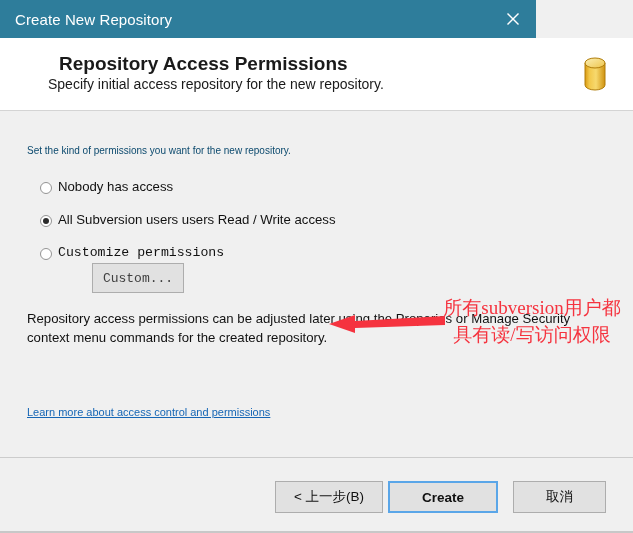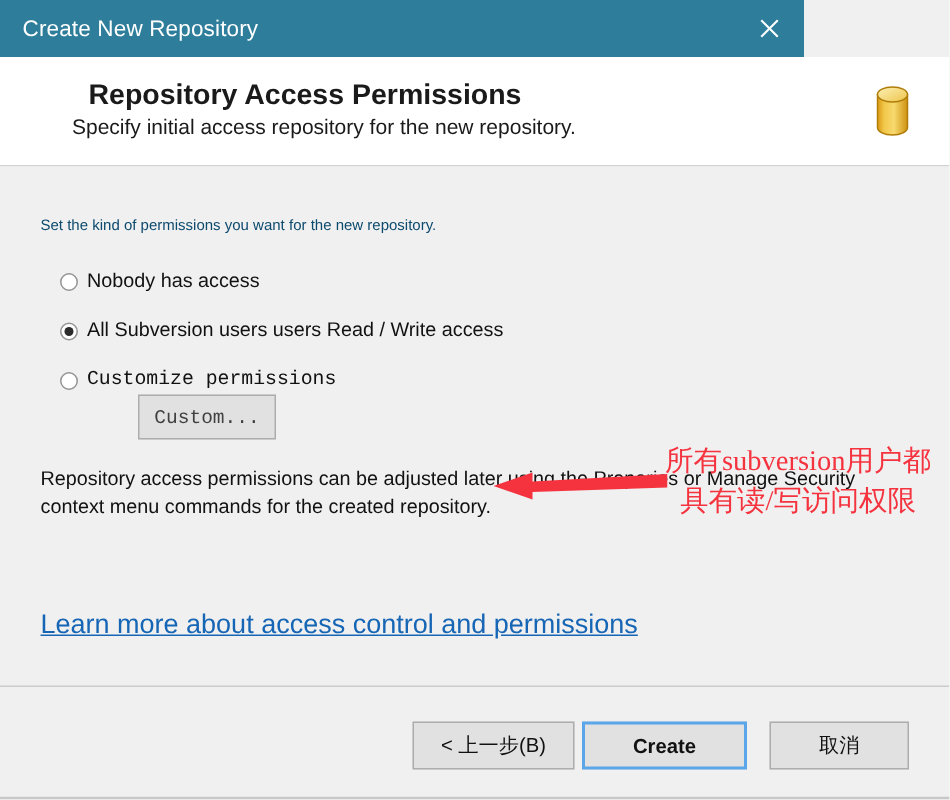--- a/index.html
+++ b/index.html
@@ -153,21 +153,21 @@
     left: 27px; top: 198px;
     width: 560px;
     font-size: 13.2px;
     color: #111111;
     line-height: 19px;
   }
 
   #learn-more-link {
     position: absolute;
     left: 27px; top: 295px;
-    font-size: 18px;
+    font-size: 11px;
     color: #1666b5;
     text-decoration: underline;
     cursor: pointer;
     white-space: nowrap;
   }
 
   
   #annotation-arrow {
     position: absolute;
     left: 329px; top: 200px;

